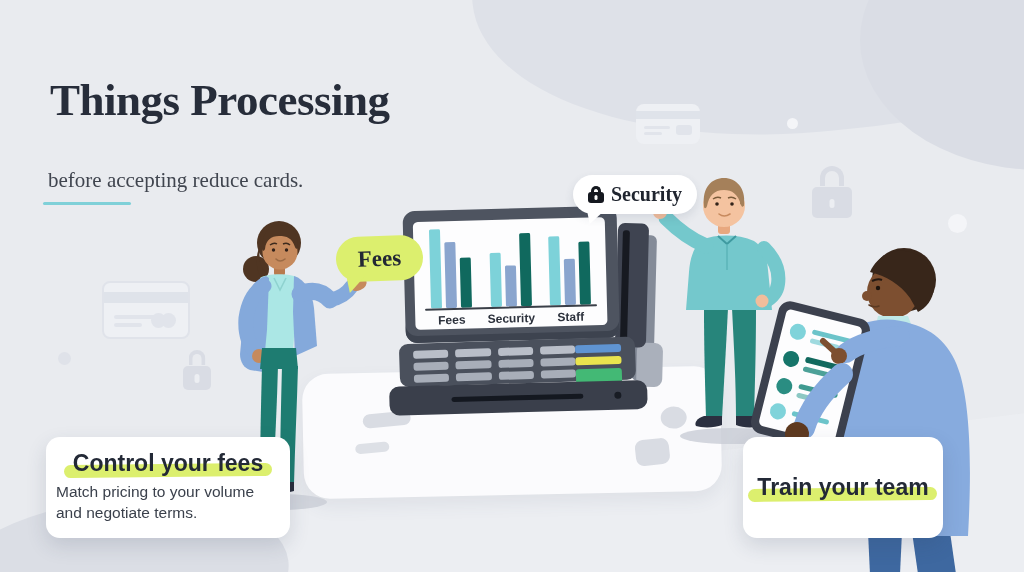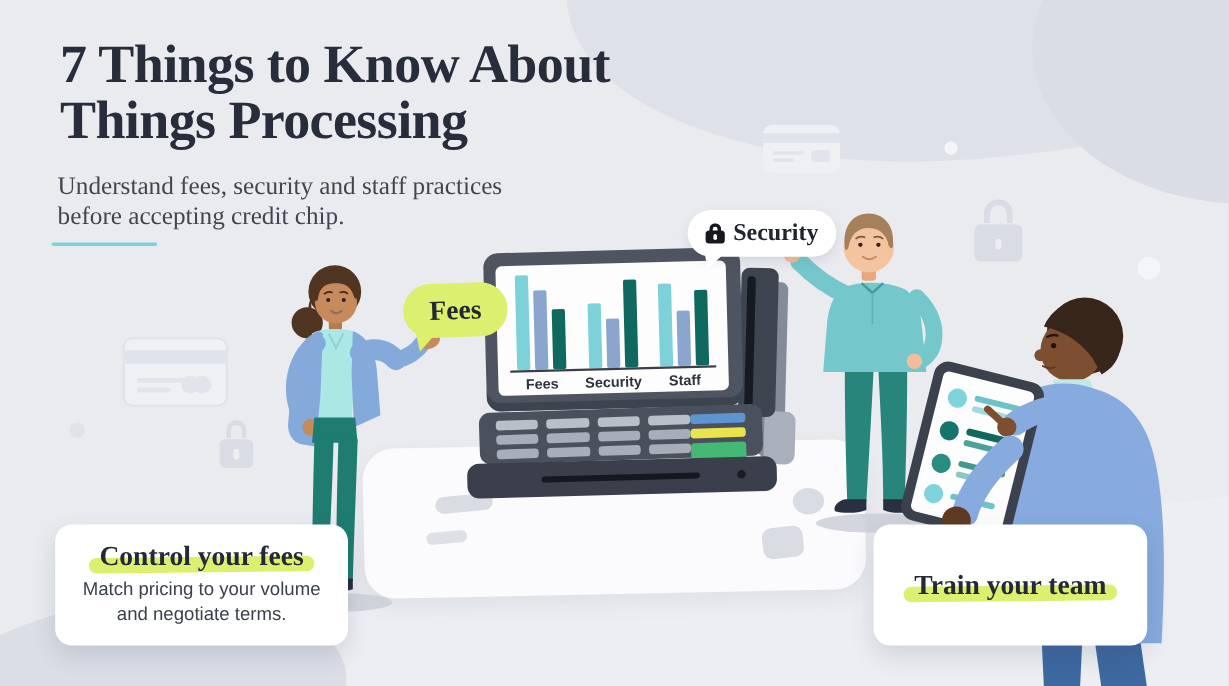--- a/index.html
+++ b/index.html
@@ -100,25 +100,25 @@
 
   .figure{position:absolute}
   .fig-woman{left:222px;top:212px;width:150px;height:300px}
   .fig-pointing{left:632px;top:168px;width:160px;height:280px}
   .fig-tablet{left:750px;top:244px;width:240px;height:330px}
 
   
   .card{position:absolute;top:437px;height:101px;background:var(--card-bg);border-radius:14px;box-shadow:0 8px 20px rgba(50,60,85,.15);display:flex;flex-direction:column;align-items:center;justify-content:center;gap:7px;z-index:10;padding:8px 10px}
   .card.c1{left:46px;width:244px}
   .card.c2{left:390px;width:244px}
-  .card.c3{left:728px;width:228px}
-  .card-title{font-family:Liberation Serif, serif;font-weight:700;font-size:23px;color:#232936;line-height:1}
+  .card.c3{left:743px;width:200px}
+  .card-title{font-family:Liberation Sans, sans-serif;font-weight:700;font-size:23px;color:#232936;line-height:1}
   .hl{position:relative;display:inline-block;padding:0 2px}
   .hl::after{content:"";position:absolute;left:-7px;right:-7px;bottom:-2px;height:13px;background:var(--lime);border-radius:8px;z-index:-1;transform:rotate(-.6deg)}
-  .card-body{font-size:15.5px;line-height:1.32;color:var(--body-ink);text-align:center;max-width:226px}
+  .card-body{font-size:15.5px;line-height:1.32;color:var(--body-ink);text-align:left;max-width:226px}
 </style>
 </head>
 <body>
 
 <div class="stage">
 
   <div class="blob tr"></div>
   <div class="blob tr2"></div>
   <div class="band"></div>
   <div class="blob bl"></div>
@@ -143,22 +143,22 @@
       <div class="sh"></div>
       <div class="bd"></div>
       <div class="kh"></div>
     </div>
   <div class="faded-lock l">
       <div class="sh"></div>
       <div class="bd"></div>
       <div class="kh"></div>
     </div>
 
-  <h1 class="title"><span>7 Things to Know About</span><br><span>Things Processing</span></h1>
-  <p class="subtitle"><span>Understand fees, security and staff practices</span><br><span>before accepting credit chip.</span></p>
+  <h1 class="title"><br><span>Things Processing</span></h1>
+  <p class="subtitle"><br><span>before accepting reduce cards.</span></p>
   <div class="underline"></div>
 
   <div class="surface">
     <div class="deco a"></div>
     <div class="deco b"></div>
     <div class="deco c"></div>
     <div class="deco d"></div>
   </div>
 
   <svg class="figure fig-woman" viewBox="0 0 150 300">

